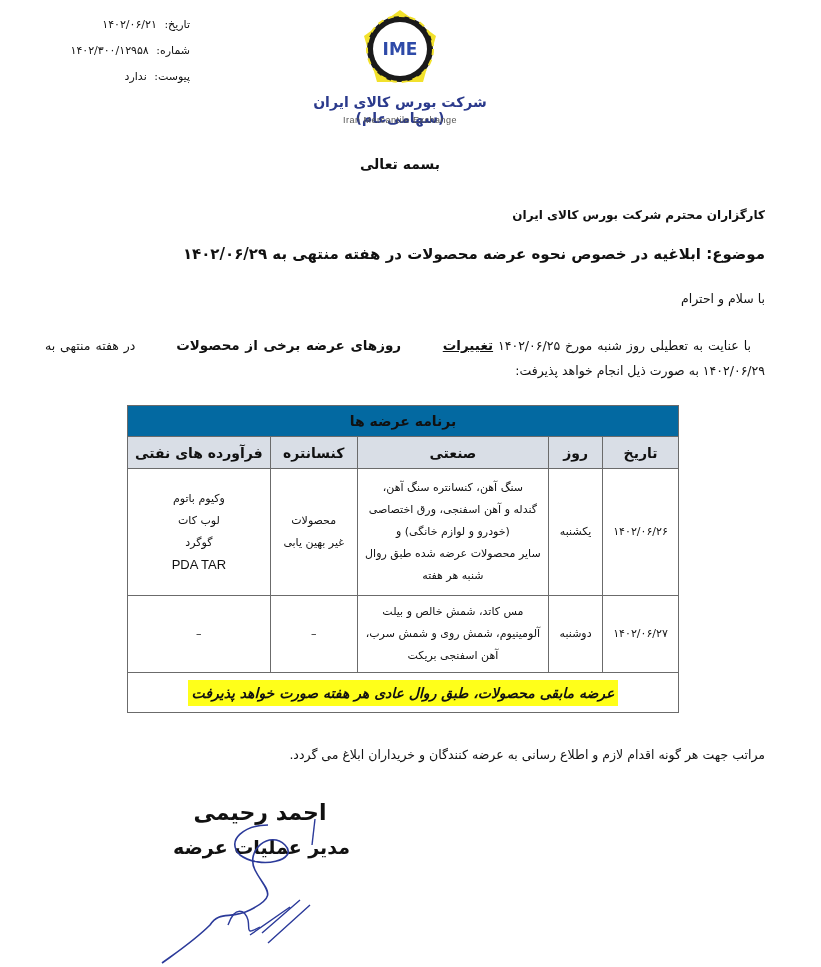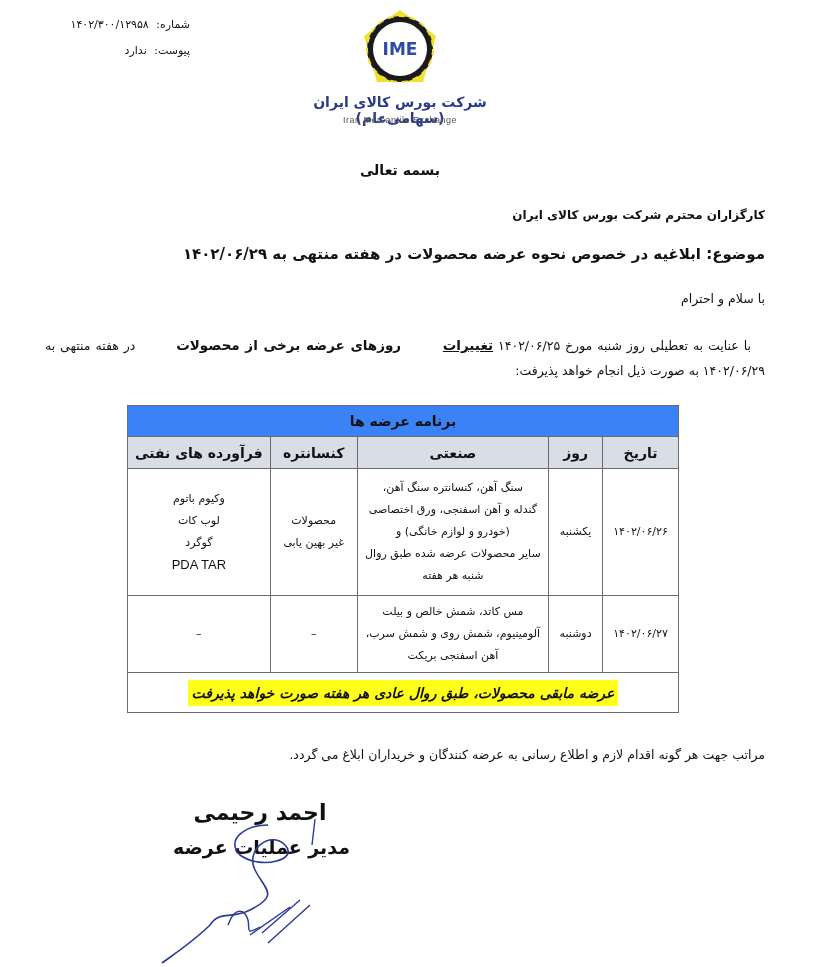--- a/index.html
+++ b/index.html
@@ -13,50 +13,54 @@
     
     .meta { left: 40px; top: 12px; width: 150px; font-size: 11px; line-height: 26px; text-align: right; }
     .meta-row { white-space: nowrap; }
     .meta-row .lbl { margin-left: 4px; }
 
     
     .logo { left: 360px; top: 8px; width: 80px; height: 80px; }
     .brand-fa { left: 300px; top: 94px; width: 200px; text-align: center; font-size: 14px; font-weight: bold; color: #2b3a8c; }
     .brand-en { left: 300px; top: 115px; width: 200px; text-align: center; font-size: 9px; color: #555; letter-spacing: 0.5px; font-family: "Liberation Sans", sans-serif; }
 
-    .bismillah { left: 250px; top: 162px; width: 300px; text-align: center; font-size: 14px; font-weight: bold; }
+    .bismillah { left: 250px; top: 156px; width: 300px; text-align: center; font-size: 14px; font-weight: bold; }
     .recipient { right: 56px; top: 208px; font-size: 12px; font-weight: bold; white-space: nowrap; }
     .subject { right: 56px; top: 245px; font-size: 15px; font-weight: bold; white-space: nowrap; }
     .greeting { right: 56px; top: 291px; font-size: 12.5px; white-space: nowrap; }
     .body-para { right: 56px; top: 333px; width: 720px; font-size: 12.5px; line-height: 25px; text-align: justify; text-indent: 14px; }
     .body-para b { font-size: 13.5px; margin-left: 36px; }
     .body-para u { text-decoration: underline; }
 
     
     .tbl { left: 127px; top: 405px; width: 552px; border-collapse: collapse; font-size: 11px; }
     .tbl td, .tbl th { border: 1px solid #6b6b6b; text-align: center; vertical-align: middle; padding: 0 4px; }
-    .tbl .title-row th { background: #3b82f6; height: 30px; font-size: 14px; font-weight: bold; }
+    .tbl .title-row th { background: #0369a1; height: 30px; font-size: 14px; font-weight: bold; }
     .tbl .head-row th { background: #d9dee6; height: 31px; font-size: 14px; font-weight: bold; }
     .tbl .r1 td { height: 126px; line-height: 22px; }
     .tbl .r2 td { height: 76px; line-height: 22px; }
     .tbl .footer-row td { height: 39px; background: #fff; }
     .hl { background: #ffff1a; font-size: 14px; font-weight: bold; font-style: italic; padding: 5px 4px; }
     .ltr-text { font-family: "Liberation Sans", sans-serif; font-size: 13px; }
 
     .closing { right: 56px; top: 747px; font-size: 12.5px; white-space: nowrap; }
 
     
     .sig-name { left: 170px; top: 800px; width: 180px; text-align: center; font-size: 22px; font-weight: bold; }
     .sig-title { left: 150px; top: 836px; width: 200px; font-size: 19px; font-weight: bold; }
     .sig-scrawl { left: 150px; top: 815px; width: 200px; height: 150px; }
   </style>
 </head>
 <body>
 
 <div class="abs meta rtl">
+  <div class="meta-row">
+    <span class="lbl">تاریخ:</span>
+    <span>۱۴۰۲/۰۶/۲۱</span>
+  </div>
   <div class="meta-row">
     <span class="lbl">شماره:</span>
     <span>۱۴۰۲/۳۰۰/۱۲۹۵۸</span>
   </div>
   <div class="meta-row">
     <span class="lbl">پیوست:</span>
     <span>ندارد</span>
   </div>
 </div>
 

